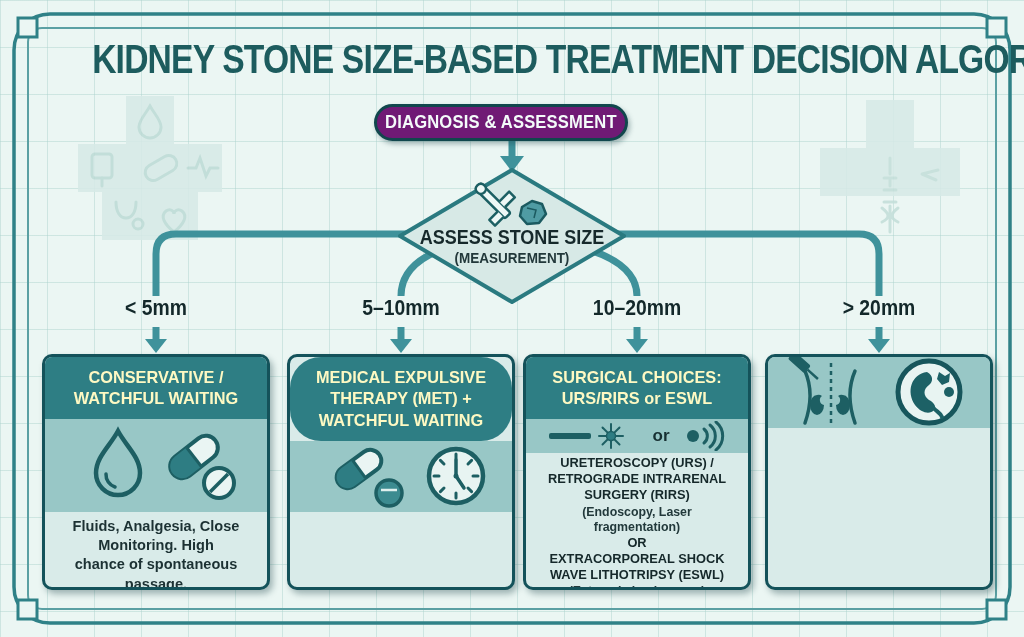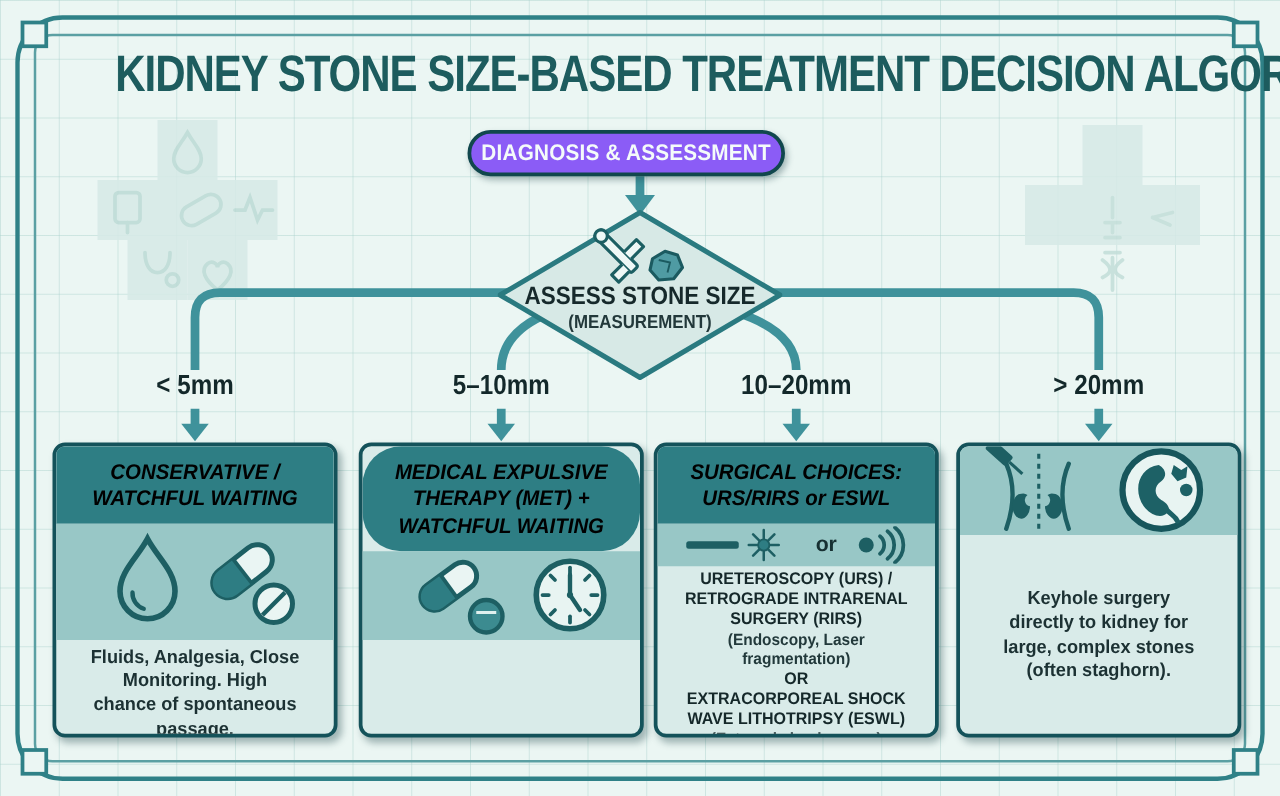--- a/index.html
+++ b/index.html
@@ -21,21 +21,21 @@
   svg{display:block;}
 
   .title{
     position:absolute;top:36px;left:0;width:1024px;text-align:center;
     font-size:41px;font-weight:bold;letter-spacing:-1px;color:#1d5c5e;
     transform:scaleX(.82);transform-origin:center;white-space:nowrap;
   }
 
   .pill{
     position:absolute;left:374px;top:104px;width:254px;height:37px;
-    background:#8b5cf6;border:3px solid #11474d;border-radius:19px;
+    background:#701a75;border:3px solid #11474d;border-radius:19px;
     display:flex;align-items:center;justify-content:center;
     color:#f4fbfa;font-weight:bold;font-size:18px;letter-spacing:.2px;
     box-shadow:2px 3px 5px rgba(20,60,65,.35);
     white-space:nowrap;
   }
   .pill span{transform:scaleX(.92);}
 
   .connectors{position:absolute;inset:0;}
 
   .diamond-svg{position:absolute;left:398px;top:168px;}
@@ -57,23 +57,23 @@
   .size-0{left:86px;} .size-1{left:331px;} .size-2{left:567px;} .size-3{left:809px;}
 
   .card{
     position:absolute;top:354px;width:228px;height:236px;
     border:3px solid #14525a;border-radius:10px;overflow:hidden;
     background:#d9ebe9;display:flex;flex-direction:column;
     box-shadow:3px 4px 6px rgba(18,58,64,.35);
   }
   .card-0{left:42px;} .card-1{left:287px;} .card-2{left:523px;} .card-3{left:765px;}
   .card-header{
-    background:#2e7e84;color:#000000;font-weight:bold;text-align:center;
+    background:#2e7e84;color:#fef9c3;font-weight:bold;text-align:center;
     font-size:17px;line-height:1.24;display:flex;align-items:center;justify-content:center;
-    padding:12px 10px;flex:0 0 auto;font-style:italic;
+    padding:12px 10px;flex:0 0 auto;
   }
   .card-header>div{transform:scaleX(.96);}
   .h2line{height:62px;} .h3line{height:84px;border-radius:31px;}
   .card-band{
     background:#98c7c6;display:flex;align-items:center;justify-content:center;
     gap:14px;flex:0 0 auto;
   }
   .band-tall{height:93px;} .band-mid{height:71px;} .band-slim{height:34px;}
   .card-body{
     flex:1 1 auto;display:flex;flex-direction:column;align-items:center;justify-content:center;
@@ -308,17 +308,14 @@
         </g>
         <g transform="translate(150,35)">
           <circle r="31" fill="#e8f4f2" stroke="#17565c" stroke-width="5"></circle>
           <path d="M-2 -20 C-18 -18 -23 0 -14 13 C-8 21 1 23 5 18 C8 14 4 10 0 8 C-6 4 -6 -3 0 -7 C4 -10 5 -16 -2 -20 Z" fill="#1d6166"></path>
           <path d="M3 14 C7 20 11 20 13 25" fill="none" stroke="#1d6166" stroke-width="4" stroke-linecap="round"></path>
           <polygon points="10,-20 16,-16 21,-19 20,-10 13,-7 8,-13" fill="#1d6166"></polygon>
           <circle cx="20" cy="0" r="5" fill="#1d6166"></circle>
         </g>
       </svg>
     </div>
-    <div class="card-body">
-      <div class="wrap">Keyhole surgery directly to kidney for large, complex stones (often staghorn).</div>
-    </div>
   </div>
 </div>
 
 </body></html>

